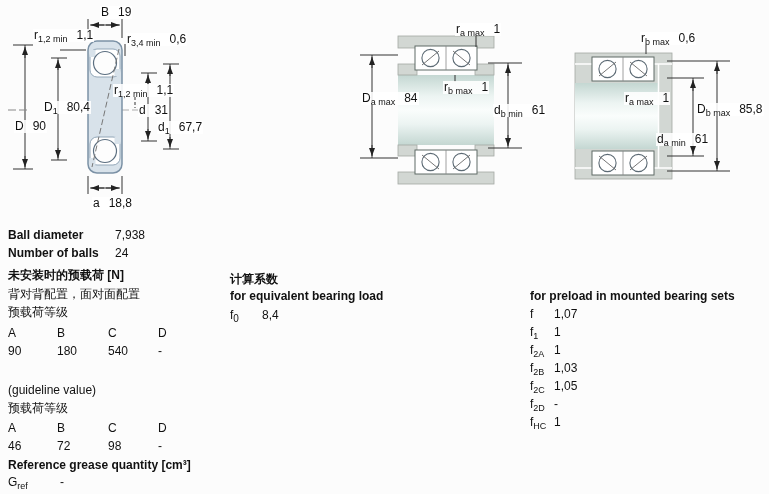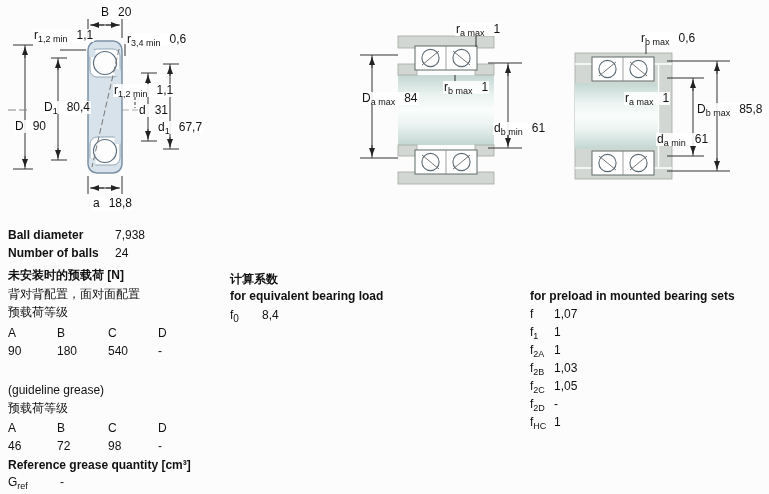--- a/index.html
+++ b/index.html
@@ -86,21 +86,21 @@
     <rect x="114.5" y="69" width="6" height="7" fill="#d8e2ea"></rect>
     <circle cx="105" cy="63" r="11.5" fill="#fdfdfd" stroke="#5c6f80" stroke-width="1.2"></circle>
 
     <rect x="90" y="137" width="30" height="28" rx="7" fill="#ffffff" stroke="#93a7b8" stroke-width="1"></rect>
     <rect x="89.5" y="158" width="6" height="7" fill="#d8e2ea"></rect>
     <rect x="114.5" y="137" width="6" height="7" fill="#d8e2ea"></rect>
     <circle cx="105" cy="151" r="11.5" fill="#fdfdfd" stroke="#5c6f80" stroke-width="1.2"></circle>
 
     <line x1="119" y1="49" x2="92" y2="167" stroke="#777" stroke-width="1" stroke-dasharray="6,3"></line>
   </svg>
-  <div class="dim" style="left:100px;top:6px"><span><span>B</span><sub></sub></span><span class="dv">20</span></div>
+  <div class="dim" style="left:100px;top:6px"><span><span>B</span><sub></sub></span><span class="dv">19</span></div>
   <div class="dim" style="left:33px;top:29px"><span><span>r</span><sub>1,2 min</sub></span><span class="dv">1,1</span></div>
   <div class="dim" style="left:126px;top:33px"><span><span>r</span><sub>3,4 min</sub></span><span class="dv">0,6</span></div>
   <div class="dim" style="left:43px;top:101px"><span><span>D</span><sub>1</sub></span><span class="dv">80,4</span></div>
   <div class="dim" style="left:14px;top:120px"><span><span>D</span><sub></sub></span><span class="dv">90</span></div>
   <div class="dim" style="left:113px;top:84px"><span><span>r</span><sub>1,2 min</sub></span><span class="dv">1,1</span></div>
   <div class="dim" style="left:138px;top:104px"><span><span>d</span><sub></sub></span><span class="dv">31</span></div>
   <div class="dim" style="left:157px;top:121px"><span><span>d</span><sub>1</sub></span><span class="dv">67,7</span></div>
   <div class="dim" style="left:92px;top:197px"><span><span>a</span><sub></sub></span><span class="dv">18,8</span></div>
 </div>
 
@@ -152,21 +152,21 @@
       <line x1="150" y1="45" x2="150" y2="130"></line>
       <line x1="150" y1="58" x2="150" y2="47" marker-end="url(#a2)"></line>
       <line x1="150" y1="117" x2="150" y2="128" marker-end="url(#a2)"></line>
       <line x1="118" y1="15" x2="118" y2="29"></line>
       <line x1="97" y1="57" x2="97" y2="64"></line>
     </g>
   </svg>
   <div class="dim" style="left:97px;top:5px"><span><span>r</span><sub>a max</sub></span><span class="dv">1</span></div>
   <div class="dim" style="left:85px;top:63px"><span><span>r</span><sub>b max</sub></span><span class="dv">1</span></div>
   <div class="dim" style="left:3px;top:74px"><span><span>D</span><sub>a max</sub></span><span class="dv">84</span></div>
-  <div class="dim" style="left:135px;top:104px"><span><span>d</span><sub>b min</sub></span><span class="dv">61</span></div>
+  <div class="dim" style="left:135px;top:86px"><span><span>d</span><sub>b min</sub></span><span class="dv">61</span></div>
 </div>
 
 <div class="abs" style="left:574px;top:28px;width:201px;height:180px">
   <svg width="195" height="180" viewBox="0 0 195 180">
     <defs>
       <marker id="a3" markerWidth="10" markerHeight="8" refX="8" refY="3" orient="auto" markerUnits="userSpaceOnUse">
         <path d="M0,0 L8,3 L0,6 Z" fill="#222"></path>
       </marker>
       <linearGradient id="g3" x1="0" y1="0" x2="0" y2="1">
         <stop offset="0" stop-color="#c4d7d2"></stop>
@@ -233,21 +233,21 @@
     <span>C</span>
     <span>D</span>
   </div>
   <div class="grid4" style="top:120px">
     <span>90</span>
     <span>180</span>
     <span>540</span>
     <span>-</span>
   </div>
 
-  <div class="line" style="top:159px">(guideline grease)</div>
+  <div class="line" style="top:159px">(guideline value)</div>
   <div class="line" style="top:177px">预载荷等级</div>
   <div class="grid4" style="top:197px">
     <span>A</span>
     <span>B</span>
     <span>C</span>
     <span>D</span>
   </div>
   <div class="grid4" style="top:215px">
     <span>46</span>
     <span>72</span>

